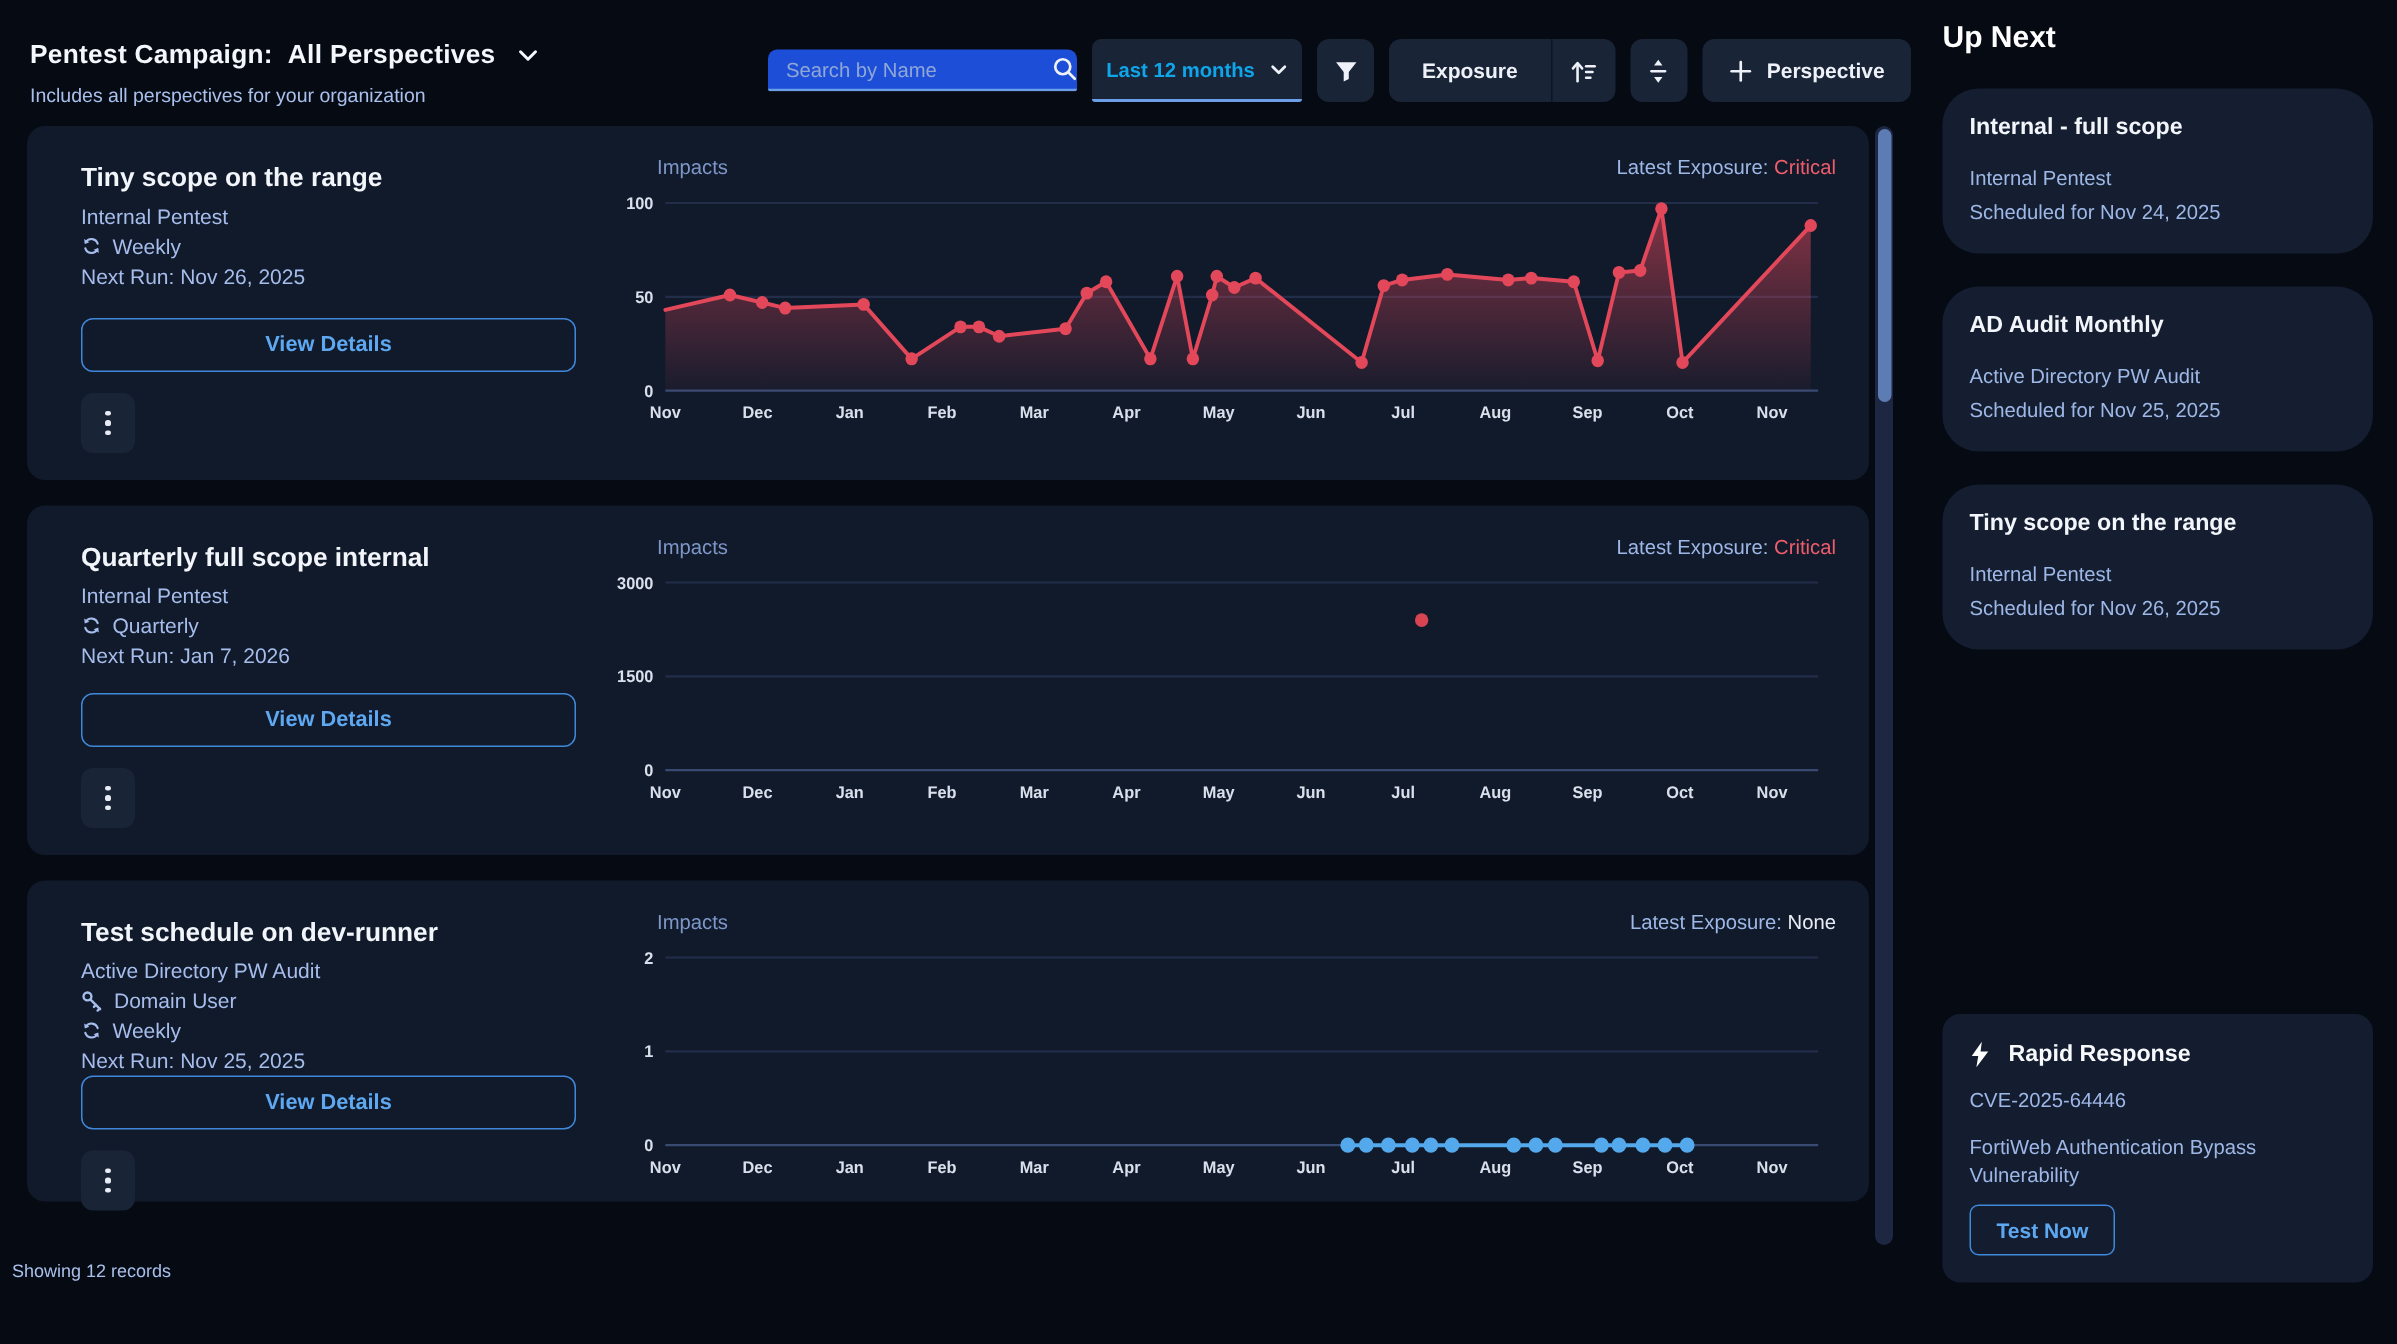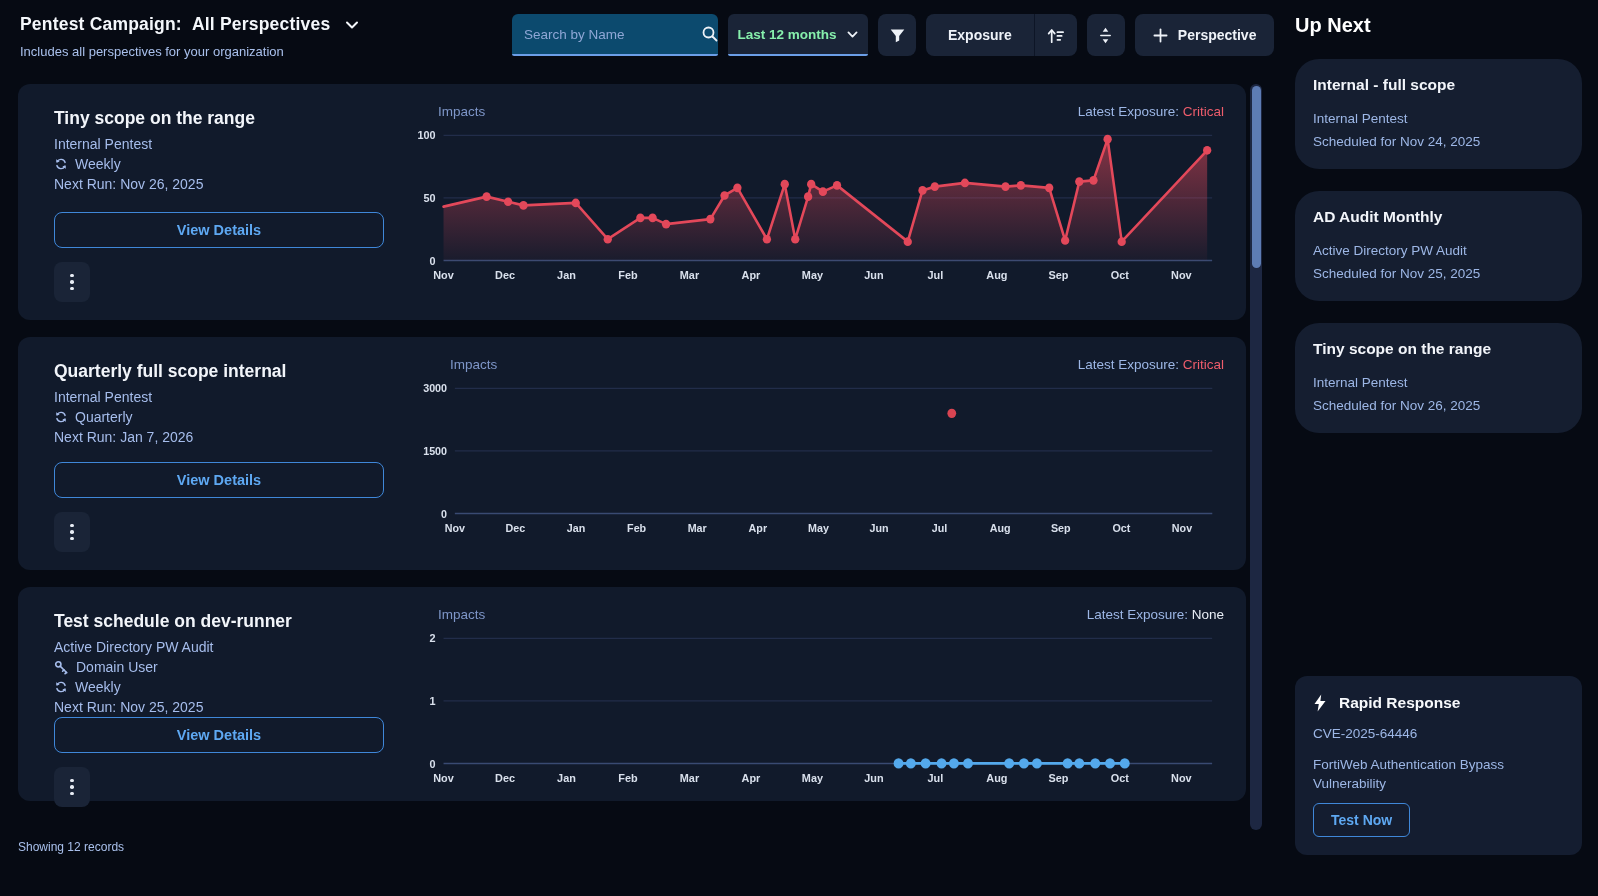--- a/index.html
+++ b/index.html
@@ -7,44 +7,44 @@
   body {
     background:#060a13;
     font-family:"Liberation Sans", sans-serif;
     color:#eef2f8;
     overflow:hidden;
   }
   .layout { display:flex; width:1598px; height:896px; }
   .main { width:1285px; position:relative; }
 
   
-  .topbar { display:flex; align-items:flex-start; padding:14px 0 0 20px; }
+  .topbar { display:flex; align-items:flex-start; padding:14px 0 0 20px;margin-top:12px; }
   .title-block { width:492px; }
   .title-row { display:flex; align-items:center; gap:14px; }
   .page-title { font-size:17.5px; font-weight:bold; color:#f4f7fb; letter-spacing:.2px; }
   .page-title .sel { margin-left:10px; }
   .chev { width:16px; height:16px; }
   .subtitle { font-size:13px; color:#a9c0ec; margin-top:9px; }
 
   .controls { display:flex; gap:10px; align-items:center; }
   .search-box {
-    width:206px; height:42px; background:#0c4a6e;
+    width:206px; height:28px; background:#1d4ed8;
     border-radius:6px 6px 2px 2px; border-bottom:2px solid #6c9fe8;
     display:flex; align-items:center; padding:0 10px 0 12px;
   }
   .search-box input {
     flex:1; background:transparent; border:none; outline:none;
     color:#cdd9ef; font-size:13.5px; font-family:inherit;
   }
   .search-box input::placeholder { color:#8fa7d6; }
   .months {
     width:140px; height:42px; background:#1a2437;
     border-radius:6px 6px 2px 2px; border-bottom:2px solid #6c9fe8;
     display:flex; align-items:center; justify-content:center; gap:9px;
-    font-size:13.5px; font-weight:600; color:#86efac; cursor:pointer;
+    font-size:13.5px; font-weight:600; color:#0ea5e9; cursor:pointer;
   }
   .icon-btn {
     width:38px; height:42px; background:#1a2437; border:none; border-radius:8px;
     display:flex; align-items:center; justify-content:center; cursor:pointer;
   }
   .exposure-group { display:flex; height:42px; background:#1a2437; border-radius:8px; overflow:hidden; }
   .exposure-label {
     padding:0 22px; display:flex; align-items:center; font-size:14px; font-weight:600;
     color:#eef2f8; background:transparent; border:none; cursor:pointer; font-family:inherit;
   }
@@ -55,21 +55,21 @@
     display:flex; align-items:center; gap:10px; font-size:14px; font-weight:600;
     color:#eef2f8; cursor:pointer; font-family:inherit;
   }
 
   
   .content { position:absolute; top:84px; left:18px; width:1228px; }
   .card {
     display:flex; background:#111a2b; border-radius:12px;
     padding:18px 22px 14px 36px; margin-bottom:17px;
   }
-  .card.h1 { height:236px; } .card.h2 { height:233px;gap:12px; } .card.h3 { height:214px; }
+  .card.h1 { height:236px; } .card.h2 { height:233px; } .card.h3 { height:214px; }
   .card-info { width:330px; display:flex; flex-direction:column; }
   .card-title { font-size:17.5px; font-weight:bold; color:#f2f5fa; margin:6px 0 5px; }
   .meta { font-size:14px; color:#a6bdec; line-height:20px; display:flex; align-items:center; gap:7px; }
   .card-actions { margin-top:auto; display:flex; gap:14px; padding-bottom:4px;flex-direction:column; }
   .btn-outline {
     border:1.5px solid #3f87d9; color:#5ea8f2; background:transparent; border-radius:8px;
     padding:9px 21px; font-size:14.5px; font-weight:600; cursor:pointer; font-family:inherit;
   }
   .kebab {
     width:36px; height:40px; background:#1a2437; border:none; border-radius:8px;
@@ -85,21 +85,21 @@
   svg.chart { width:100%; height:162px; margin-top:2px; }
   svg.chart text { font-family:"Liberation Sans",sans-serif; font-size:11px; font-weight:600; fill:#d9e0ec; }
 
   
   .sb-track {
     position:absolute; left:1250px; top:84px; width:12px; height:746px;
     background:#1d2742; border-radius:7px;
   }
   .sb-thumb { position:absolute; top:2px; left:1.5px; width:9px; height:182px; background:#5d7cb4; border-radius:6px; }
 
-  .footer-note { position:absolute; left:18px; top:840px; font-size:12px; color:#a9c0ec; }
+  .footer-note { position:absolute; left:8px; top:840px; font-size:12px; color:#a9c0ec; }
 
   
   .sidebar { width:313px; padding:12px 16px 0 10px; display:flex; flex-direction:column; }
   .sidebar h2 { font-size:20px; font-weight:bold; color:#ffffff; margin:2px 0 22px 0; }
   .up-card {
     background:#151e30; border-radius:24px; padding:17px 18px 16px 18px;
     margin-bottom:22px; cursor:pointer;
   }
   .up-card .u-title { font-size:15.5px; font-weight:bold; color:#f2f5fa; }
   .u-lines { margin-top:13px; font-size:13.5px; color:#9db7e6; line-height:23px; }

